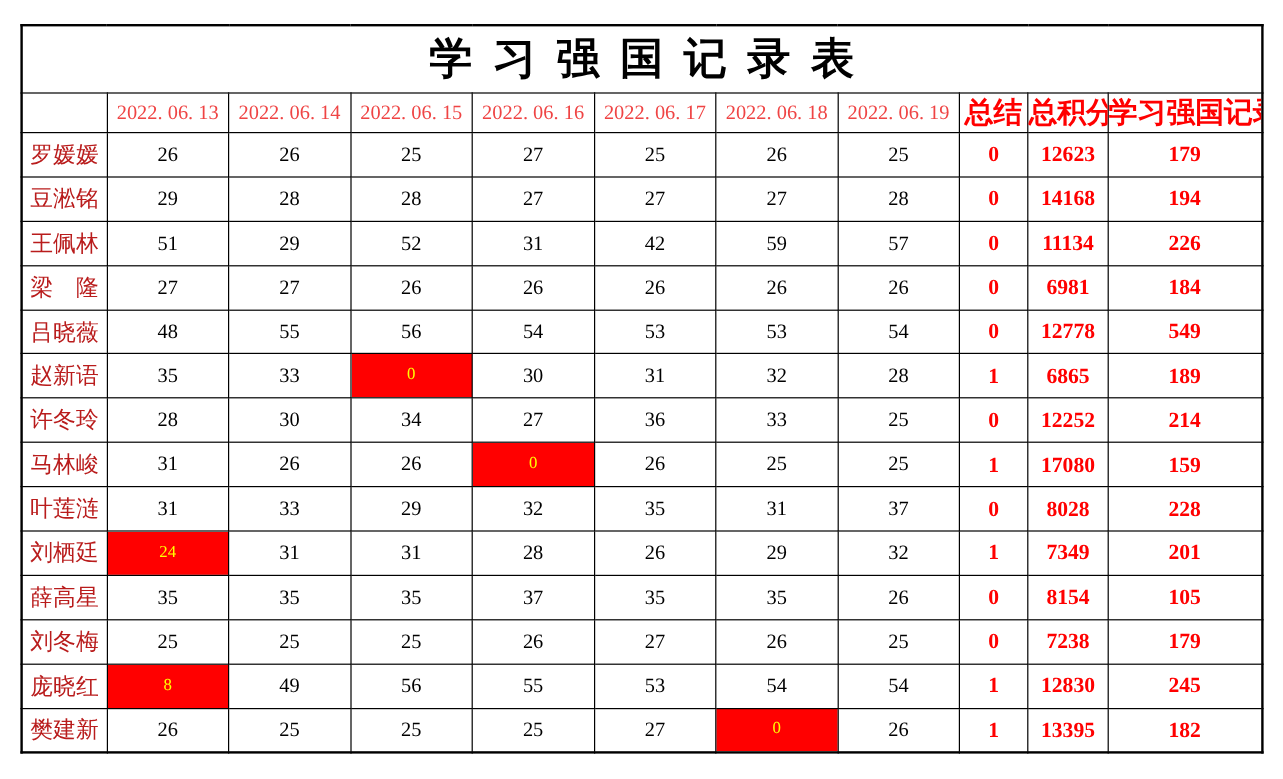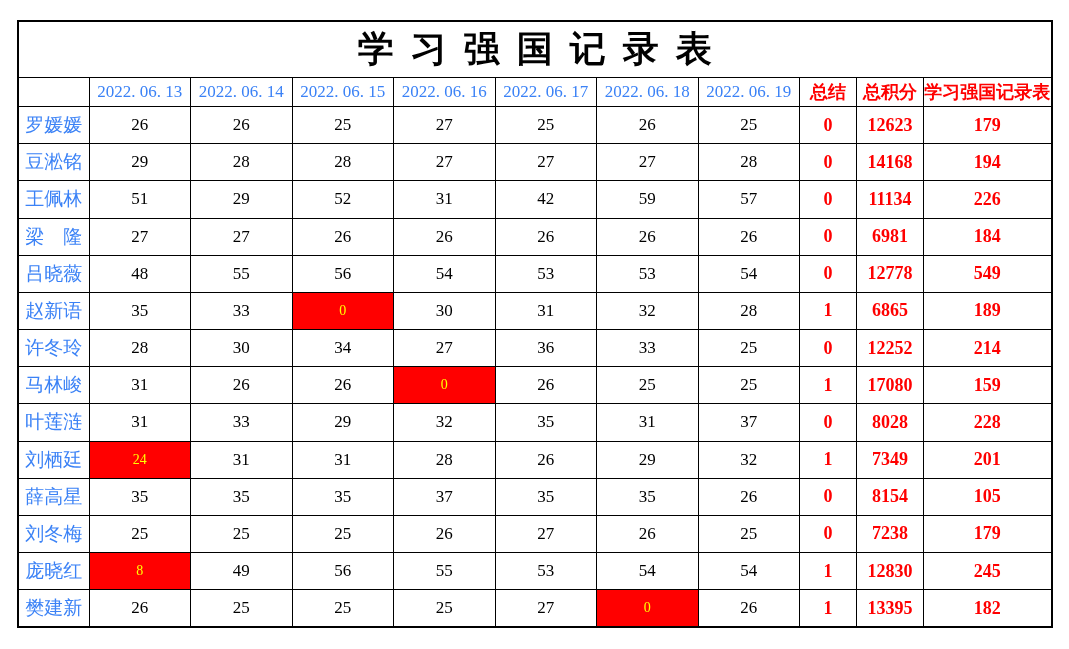--- a/index.html
+++ b/index.html
@@ -41,34 +41,34 @@
     font-size: 36px;
     font-weight: bold;
     letter-spacing: 17px;
     text-indent: 17px;
     color: #000000;
   }
   tr.header-row th {
     height: 28px;
     font-size: 17px;
     font-weight: normal;
-    color: #3b82f6;
+    color: #ef4444;
   }
   tr.header-row th.red-header {
     color: #FF0000;
     font-weight: bold;
-    font-size: 18px;
+    font-size: 24px;
     font-family: Liberation Mono, monospace;
   }
   tbody tr {
     height: 32.5px;
   }
   td.name-cell {
     font-size: 19px;
-    color: #3b82f6;
+    color: #b91c1c;
   }
   td.daily-cell {
     font-size: 17px;
     color: #000000;
   }
   td.daily-cell.highlight {
     background: #FF0000;
     color: #FFFF00;
     font-size: 14px;
   }

